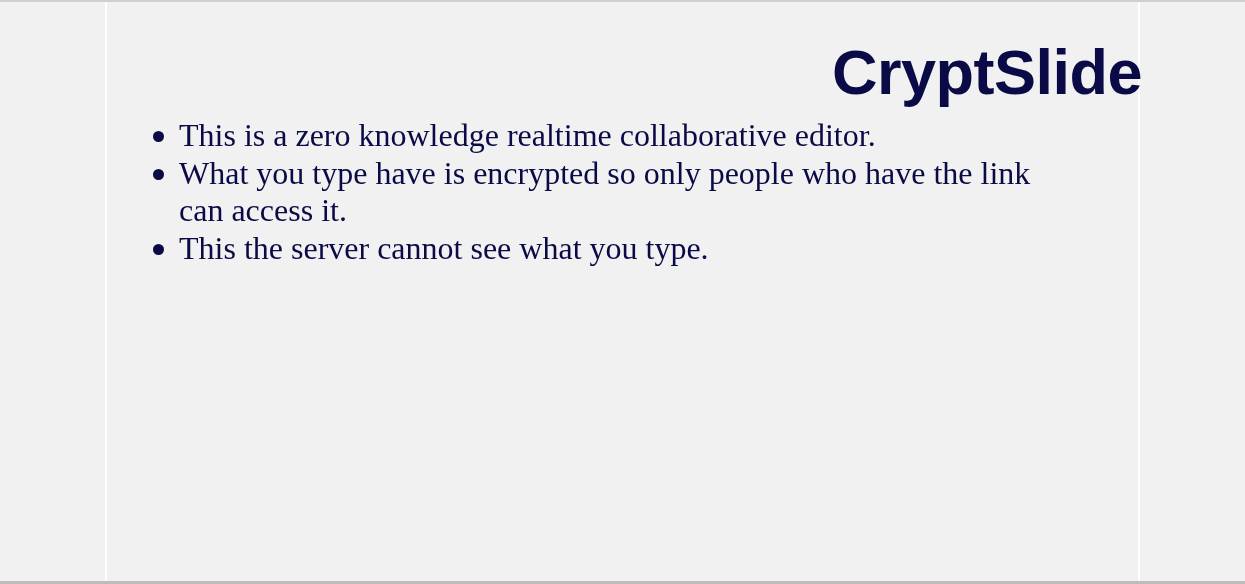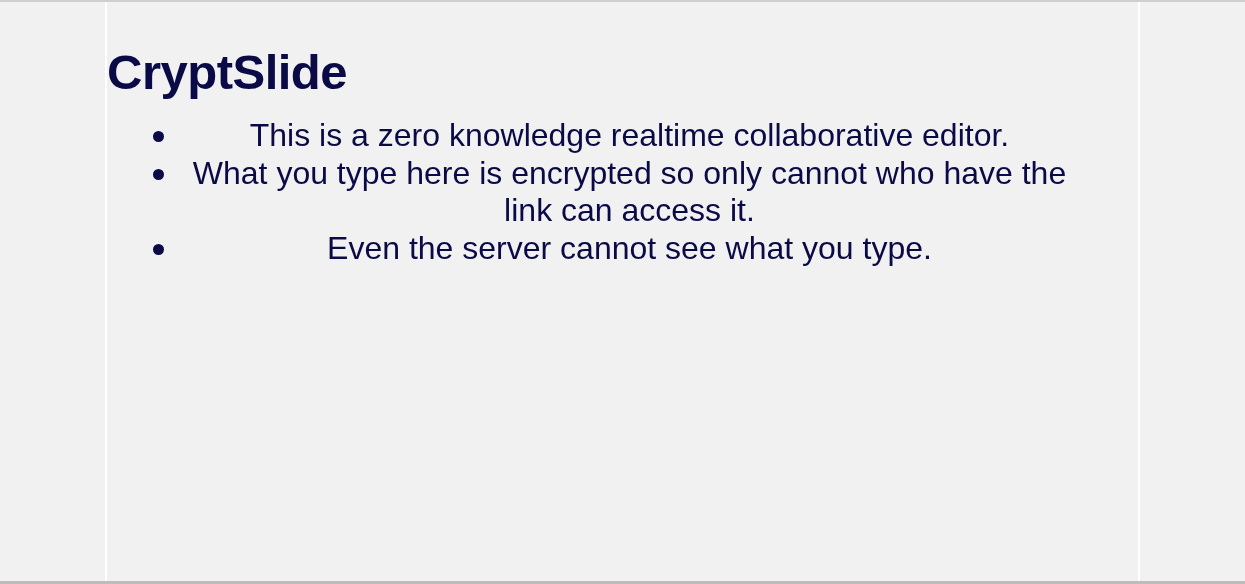--- a/index.html
+++ b/index.html
@@ -43,24 +43,24 @@
     border-left: 2px solid #ffffff;
     border-right: 2px solid #ffffff;
     box-sizing: border-box;
   }
 
   .slide-title {
     position: absolute;
     left: 0;
     top: 38px;
     width: 1035px;
-    text-align: left;
+    text-align: right;
     font-family: "Liberation Sans", sans-serif;
     font-weight: bold;
-    font-size: 49px;
+    font-size: 63px;
     line-height: 64px;
     letter-spacing: -0.5px;
     color: #0a0a46;
     white-space: nowrap;
   }
 
   .slide-body {
     position: absolute;
     left: 0;
     top: 115px;
@@ -72,25 +72,24 @@
     padding: 0;
     list-style: none;
   }
 
   li.bullet-item {
     position: relative;
     margin: 0;
     padding: 0 0 0 72px;
     width: 973px;
     box-sizing: border-box;
-    font-family: Liberation Sans, sans-serif;
+    font-family: Liberation Serif, serif;
     font-size: 32px;
     line-height: 37.5px;
     color: #0a0a46;
-    text-align: center;
   }
 
   li.bullet-item .bullet-marker {
     position: absolute;
     left: 46px;
     top: 14px;
     width: 11px;
     height: 11px;
     border-radius: 50%;
     background: #0a0a46;
@@ -114,26 +113,26 @@
     <div class="slide-body">
       <ul class="bullet-list">
 
         <li class="bullet-item">
           <span class="bullet-marker"></span>
           <span class="bullet-text">This is a zero knowledge realtime collaborative editor.</span>
         </li>
 
         <li class="bullet-item">
           <span class="bullet-marker"></span>
-          <span class="bullet-text">What you type here is encrypted so only cannot who have the link can access it.</span>
+          <span class="bullet-text">What you type have is encrypted so only people who have the link can access it.</span>
         </li>
 
         <li class="bullet-item">
           <span class="bullet-marker"></span>
-          <span class="bullet-text">Even the server cannot see what you type.</span>
+          <span class="bullet-text">This the server cannot see what you type.</span>
         </li>
 
 
       </ul>
     </div>
 
   </div>
 
   <div class="edge-rule bottom"></div>
 

